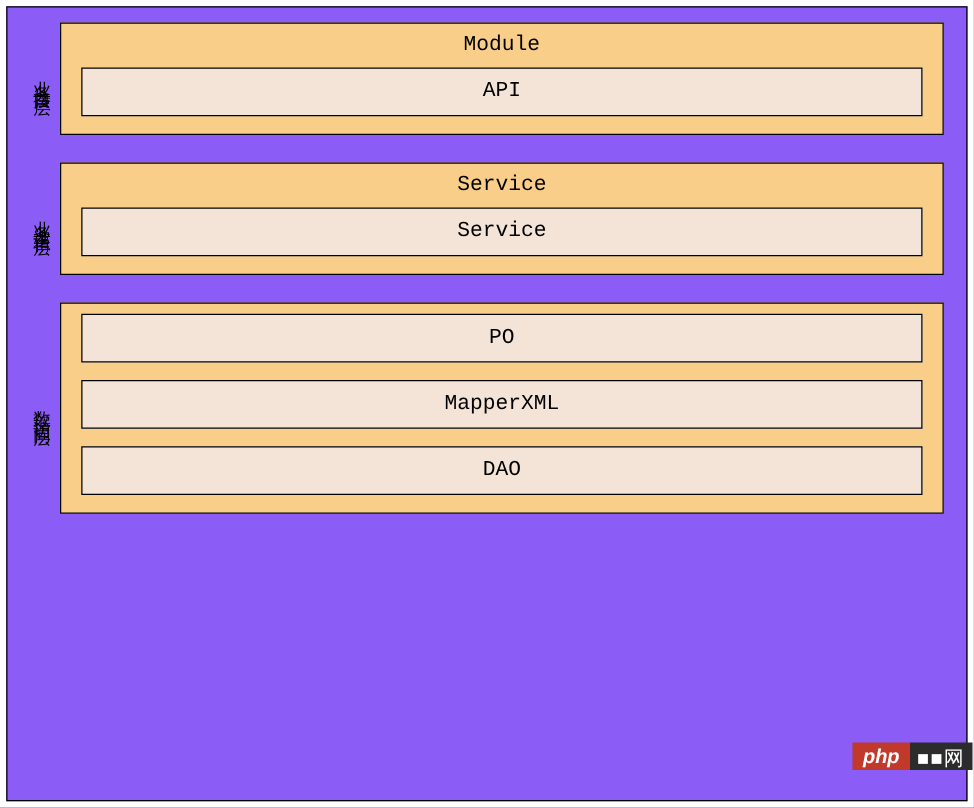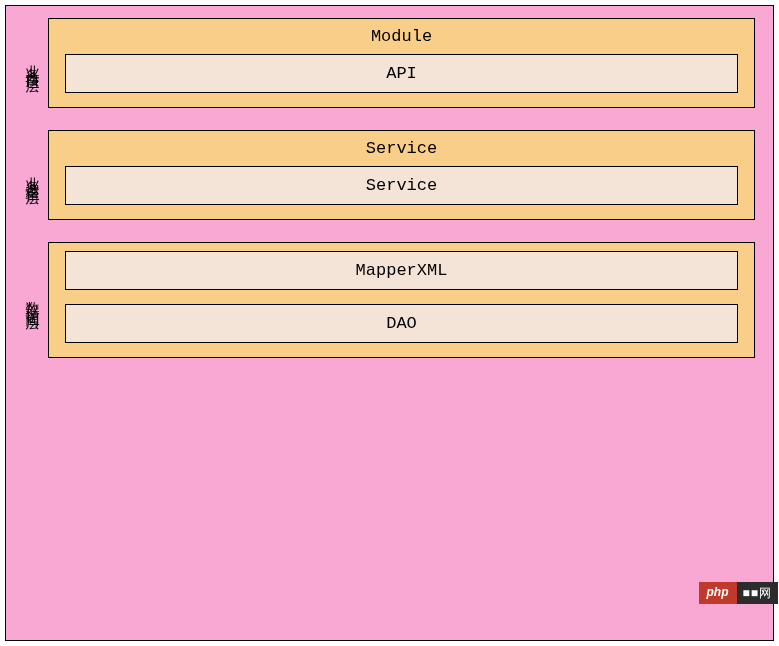--- a/index.html
+++ b/index.html
@@ -8,21 +8,21 @@
       padding: 0;
     }
     body {
       font-family: "SimSun", "宋体", serif;
       background: #fff;
       padding: 5px;
     }
     .outer-container {
       width: 769px;
       height: 636px;
-      background: #f9a8d4;
+      background: #8b5cf6;
       border: 1px solid #000;
       padding: 12px 18px 12px 16px;
       position: relative;
     }
     .layer-wrapper {
       display: flex;
       align-items: stretch;
       margin-bottom: 22px;
     }
     .layer-wrapper:last-child {
@@ -62,26 +62,26 @@
       padding: 9px 4px;
       margin-bottom: 14px;
       color: #000;
     }
     .inner-box:last-child {
       margin-bottom: 0;
     }
     .watermark {
       position: absolute;
       right: -5px;
-      bottom: 36px;
+      bottom: 24px;
       display: flex;
       align-items: stretch;
       height: 22px;
       font-family: Arial, sans-serif;
-      font-size: 12px;
+      font-size: 16px;
     }
     .watermark .php {
       background: #c0392b;
       color: #fff;
       padding: 3px 8px;
       font-weight: bold;
       font-style: italic;
     }
     .watermark .cn {
       background: #2c2c2c;
@@ -107,20 +107,21 @@
     <div class="vlabel">业务逻辑层</div>
     <div class="layer-box">
       <div class="layer-title">Service</div>
       <div class="inner-box">Service</div>
     </div>
   </div>
 
   <div class="layer-wrapper">
     <div class="vlabel">数据访问层</div>
     <div class="layer-box">
+      <div class="inner-box">PO</div>
       <div class="inner-box">MapperXML</div>
       <div class="inner-box">DAO</div>
     </div>
   </div>
 
   <div class="watermark">
     <span class="php">php</span>
     <span class="cn">■■网</span>
   </div>
 

